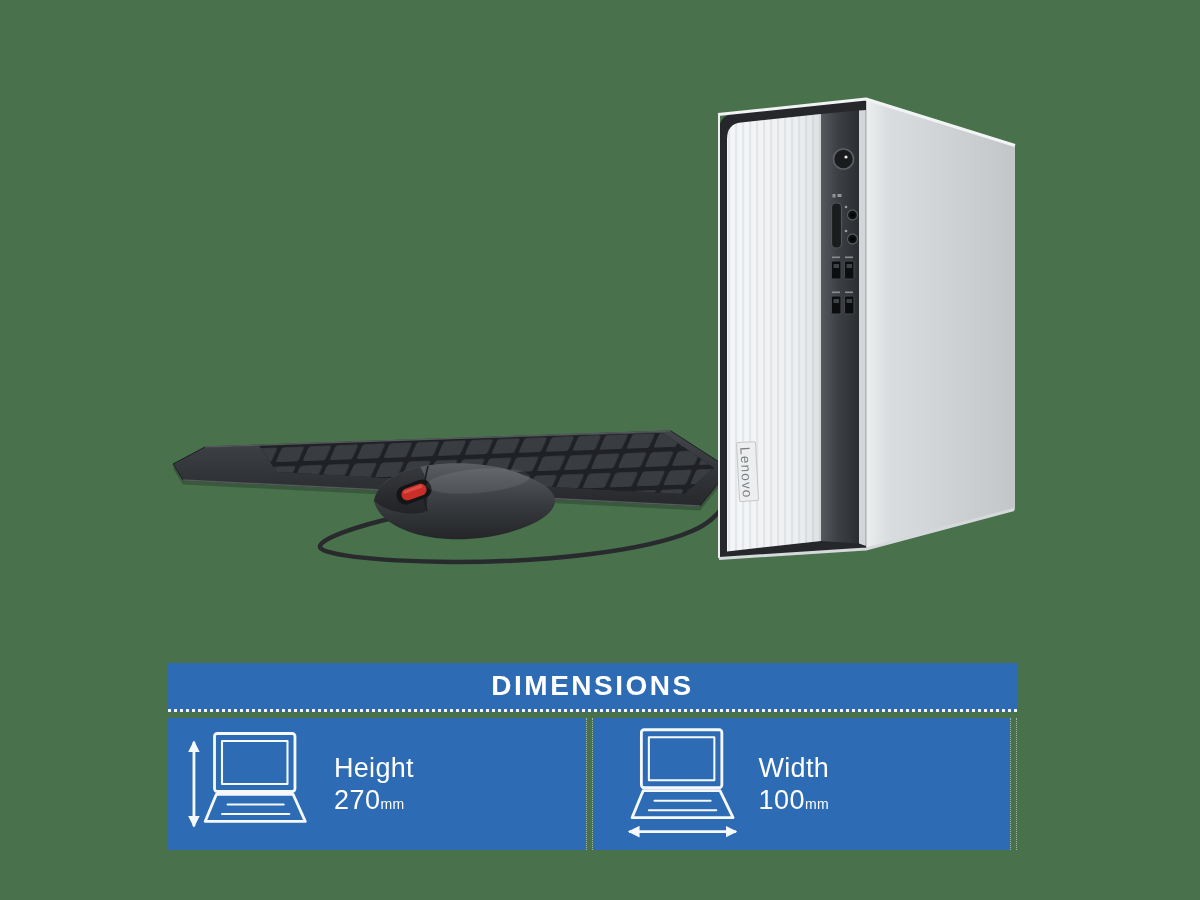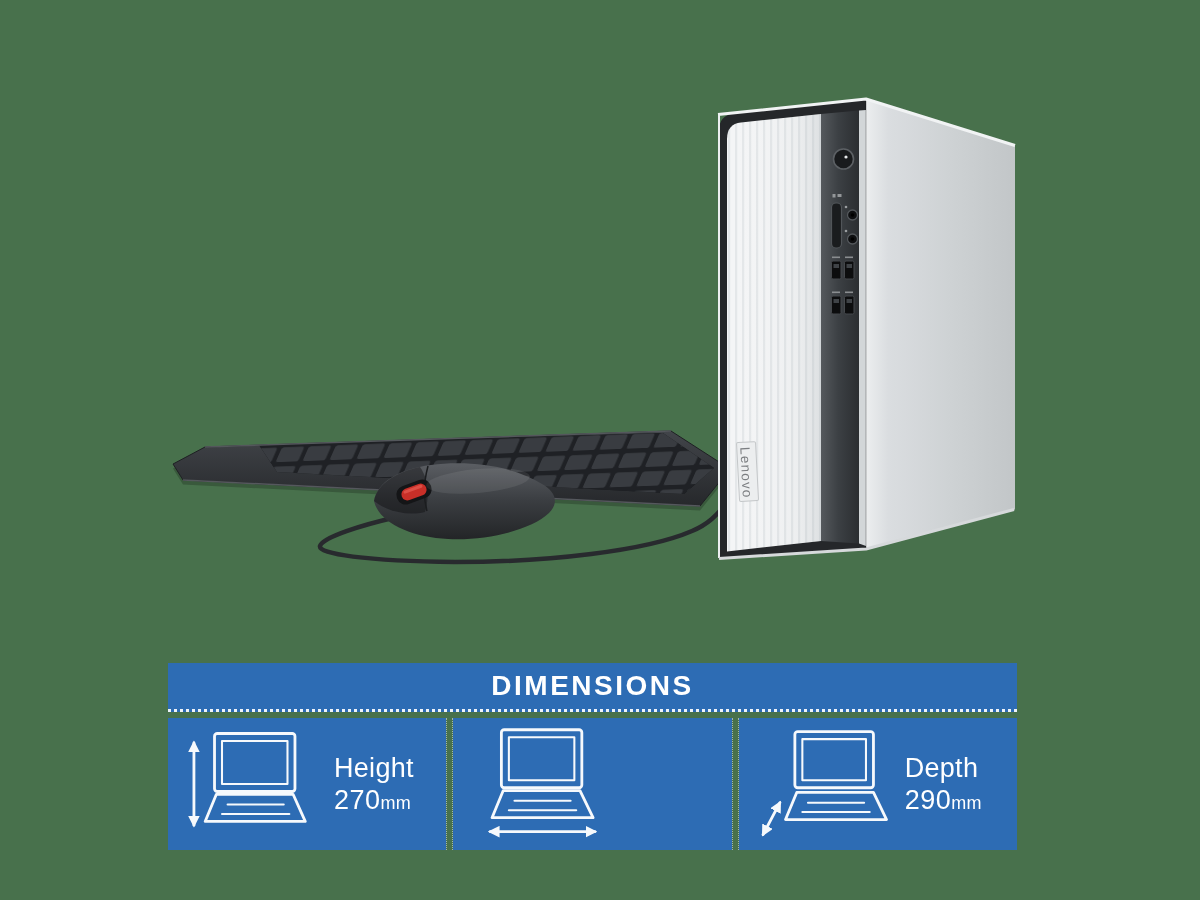--- a/index.html
+++ b/index.html
@@ -13,21 +13,21 @@
                 border-bottom:3px dotted rgba(255,255,255,.92);box-sizing:border-box;}
   .panel-title{color:#fff;font-size:28px;font-weight:700;letter-spacing:2.5px;}
   .cards{display:flex;margin-top:6px;height:132px;}
   .card{flex:1;background:#2D6CB4;display:flex;align-items:center;padding:0 6px 0 12px;box-sizing:border-box;}
   .separator{width:5px;border-left:1px dotted rgba(255,255,255,.5);border-right:1px dotted rgba(255,255,255,.5);}
   .card-icon{width:142px;height:116px;flex:0 0 auto;}
   .card-text{margin-left:12px;color:#fff;}
   .card-label{font-size:27px;letter-spacing:.3px;line-height:1.15;}
   .card-valrow{line-height:1.05;margin-top:2px;}
   .card-value{font-size:27px;letter-spacing:.5px;}
-  .card-unit{font-size:18px;letter-spacing:.2px;}
+  .card-unit{font-size:14px;letter-spacing:.2px;}
   .ic{stroke:#fff;stroke-width:3;fill:none;stroke-linejoin:round;stroke-linecap:round;opacity:.96;}
   .ic2{stroke:#fff;stroke-width:2.2;fill:none;stroke-linejoin:round;stroke-linecap:round;opacity:.96;}
 </style>
 </head>
 <body>
 
 <div class="stage">
 
   <svg class="product-svg" viewBox="0 0 1200 660">
     <defs>
@@ -191,45 +191,26 @@
             <rect class="ic" x="38" y="4" width="86" height="62" rx="3"></rect>
             <rect class="ic2" x="46" y="12" width="70" height="46"></rect>
             <path class="ic" d="M 28,98 L 40,69 L 122,69 L 136,98 Z"></path>
             <line class="ic2" x1="52" y1="80" x2="112" y2="80"></line>
             <line class="ic2" x1="46" y1="90" x2="118" y2="90"></line>
           </g>
           <g>
             <line class="ic" x1="26" y1="113" x2="138" y2="113" marker-start="url(#ah2)" marker-end="url(#ah2)"></line>
           </g>
         </svg>
-      </div>
-
-      <div class="separator"></div>
-
-      <div class="card">
-        <svg class="card-icon" viewBox="0 0 150 124">
-          <defs>
-            <marker id="ah3" viewBox="0 0 10 10" refX="8" refY="5" markerWidth="4.2" markerHeight="4.2" orient="auto-start-reverse">
-                <path d="M0,0 L10,5 L0,10 Z" fill="#fff"></path>
-              </marker>
-          </defs>
-          <g>
-            <rect class="ic" x="46" y="6" width="84" height="60" rx="3"></rect>
-            <rect class="ic2" x="54" y="14" width="68" height="44"></rect>
-            <path class="ic" d="M 36,100 L 48,71 L 130,71 L 144,100 Z"></path>
-            <line class="ic2" x1="60" y1="82" x2="120" y2="82"></line>
-            <line class="ic2" x1="54" y1="92" x2="126" y2="92"></line>
-          </g>
-          <g>
-            <line class="ic" x1="12" y1="116" x2="30" y2="82" marker-start="url(#ah3)" marker-end="url(#ah3)"></line>
-          </g>
-        </svg>
         <div class="card-text">
-          <div class="card-label">Depth</div>
+          <div class="card-label">Width</div>
           <div class="card-valrow">
-            <span class="card-value">290</span><span class="card-unit">mm</span>
+            <span class="card-value">100</span><span class="card-unit">mm</span>
           </div>
         </div>
       </div>
 
+      <div class="separator"></div>
+
+
     </div>
   </div>
 </div>
 
 </body></html>

